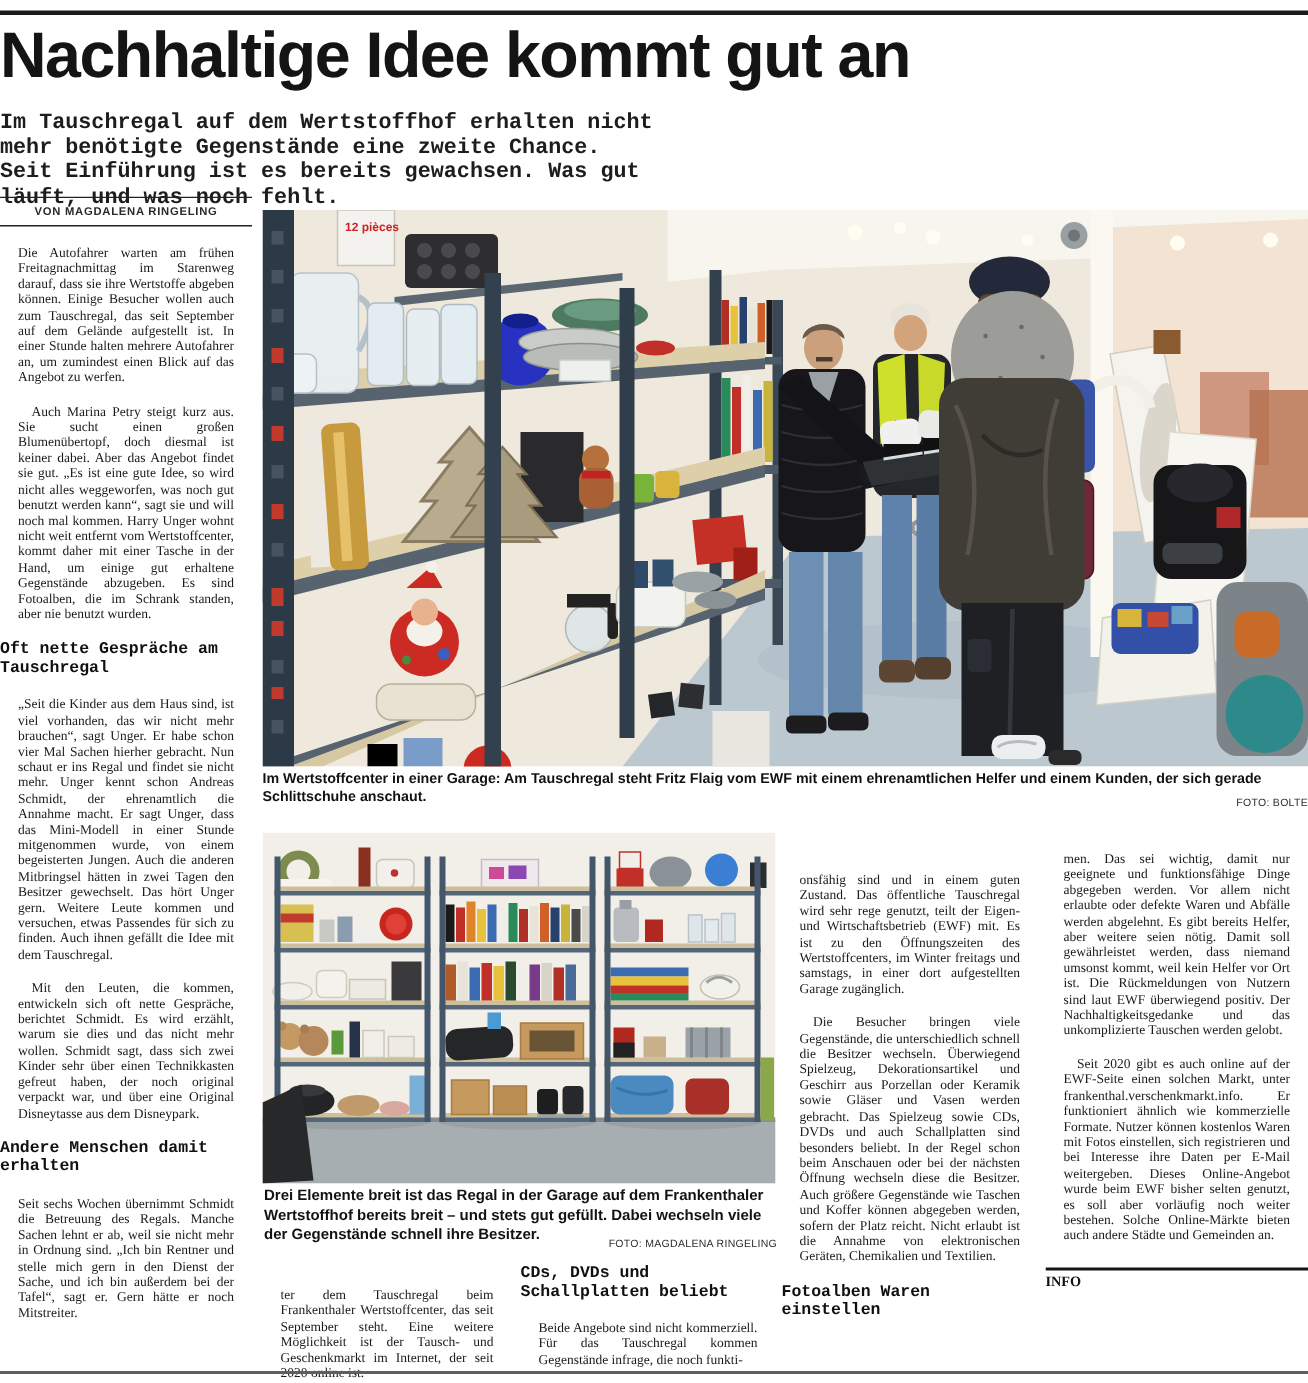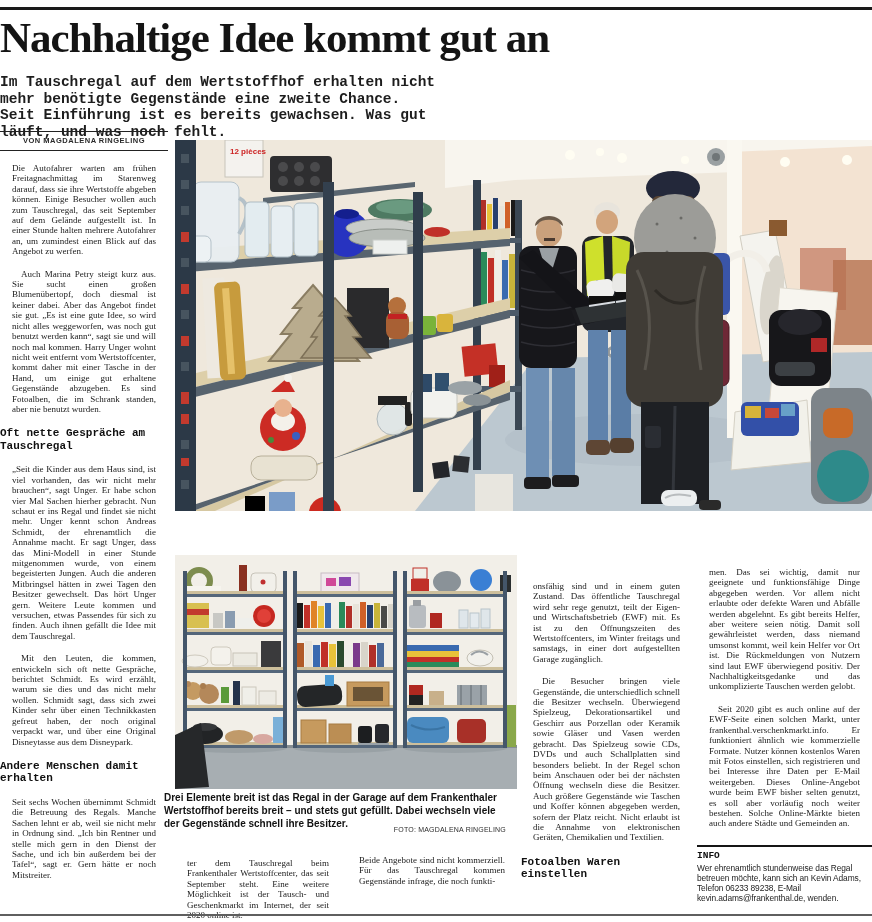--- a/index.html
+++ b/index.html
@@ -2,50 +2,50 @@
 <html lang="de"><head>
 <meta charset="utf-8">
 <style>
   html,body{margin:0;padding:0;background:#ffffff;}
   .page{position:relative;width:872px;height:922px;background:#fff;overflow:hidden;
         font-family:"Liberation Serif",serif;color:#1b1b1b;}
   .rule{position:absolute;left:0;right:0;background:#1a1a1a;}
   .top-rule{top:7px;height:3px;}
   .bottom-rule{top:914px;height:2px;background:#5f5f5f;}
   .headline{position:absolute;left:0;top:13px;width:872px;margin:0;
-            font-family:Liberation Serif, serif;font-weight:bold;font-size:43px;
+            font-family:Liberation Sans, sans-serif;font-weight:bold;font-size:43px;
             letter-spacing:-1px;color:#141414;white-space:nowrap;}
   .subhead{position:absolute;left:0;top:74px;width:438px;margin:0;
            font-family:Liberation Mono, monospace;font-weight:bold;
            font-size:14.5px;line-height:16.5px;color:#1d1d1d;}
   .col{position:absolute;overflow:hidden;}
   .left-col{left:0;top:131px;width:168px;height:782px;}
   .byline-box{border-top:1px solid #222;border-bottom:1.5px solid #222;
               text-align:center;padding:4px 0 5px 0;margin-bottom:7px;
               font-family:"Liberation Sans",sans-serif;font-size:7.5px;
               letter-spacing:.5px;font-weight:bold;color:#2a2a2a;}
   .body{margin:12px;font-size:9px;line-height:10.4px;text-align:justify;color:#1b1b1b;}
   .body.indent{text-indent:9px;}
   .subhd{margin:13px 0 5px 0;font-family:Liberation Mono, monospace;
          font-weight:bold;font-size:11px;line-height:12.5px;color:#101010;}
   .subhd.first{margin-top:0;}
   figure{margin:0;padding:0;position:absolute;text-align:center;}
   .main-photo{left:175px;top:140px;width:697px;height:371px;}
   .photo2{left:175px;top:555px;width:342px;height:234px;}
   .caption{position:absolute;font-family:"Liberation Sans",sans-serif;font-weight:bold;color:#121212;}
   .main-caption{left:175px;top:514px;width:697px;height:28px;font-size:9.5px;line-height:11.5px;}
-  .caption2{left:164px;top:792px;width:342px;height:46px;font-size:10px;line-height:12.8px;}
+  .caption2{left:176px;top:792px;width:342px;height:46px;font-size:10px;line-height:12.8px;}
   .credit{position:absolute;right:0;bottom:1px;font-weight:normal;font-size:7px;
           letter-spacing:.2px;color:#2c2c2c;background:#fff;padding-left:4px;}
   .colA{left:175px;top:846px;width:166px;height:76px;}
   .colB{left:347px;top:843px;width:170px;height:79px;}
   .colC{left:521px;top:569px;width:171px;height:367px;}
   .colD{left:697px;top:555px;width:175px;height:367px;}
   .info-box{margin-top:16px;border-top:2px solid #151515;padding-top:3px;}
-  .info-label{margin:0 0 2px 0;font-family:Liberation Mono, monospace;
+  .info-label{margin:0 0 2px 0;font-family:Liberation Serif, serif;
               font-weight:bold;font-size:9.5px;color:#101010;}
   .info-text{margin:0;font-family:"Liberation Sans",sans-serif;font-size:8.4px;
              line-height:10.2px;letter-spacing:-.1px;color:#222;}
   svg{display:block;}
 </style>
 </head>
 <body>
 
 <div class="page">
 
@@ -311,20 +311,24 @@
         <rect x="466" y="262" width="68" height="102" fill="#1e2024"></rect>
         <rect x="470" y="286" width="16" height="22" rx="3" fill="#2a2d33"></rect>
         <line x1="500" y1="266" x2="498" y2="360" stroke="#33363c" stroke-width="3"></line>
         <rect x="486" y="350" width="36" height="16" rx="7" fill="#eceff0"></rect>
         <path d="M490,358 q10,-6 26,-2" stroke="#b8bcbe" stroke-width="2" fill="none"></path>
         <rect x="524" y="360" width="22" height="10" rx="4" fill="#2a2a2a"></rect>
       </g>
     </svg>
   </figure>
 
+  <div class="caption main-caption">
+    <span>Im Wertstoffcenter in einer Garage: Am Tauschregal steht Fritz Flaig vom EWF mit einem ehrenamtlichen Helfer und einem Kunden, der sich gerade Schlittschuhe anschaut.</span>
+    <span class="credit">FOTO: BOLTE</span>
+  </div>
 
   <figure class="photo2">
     <svg width="342" height="234" viewBox="0 0 342 234">
       <rect x="0" y="0" width="342" height="234" fill="#f2efe8"></rect>
       <rect x="0" y="192" width="342" height="42" fill="#a7aeb2"></rect>
       <rect x="0" y="190" width="342" height="3" fill="#868e93"></rect>
 
       <ellipse cx="60" cy="193" rx="52" ry="5" fill="#8f979c" opacity="0.6"></ellipse>
       <ellipse cx="170" cy="193" rx="52" ry="5" fill="#8f979c" opacity="0.6"></ellipse>
       <ellipse cx="280" cy="193" rx="52" ry="5" fill="#8f979c" opacity="0.6"></ellipse>
@@ -491,32 +495,32 @@
   <div class="caption caption2">
     <span>Drei Elemente breit ist das Regal in der Garage auf dem Frankenthaler Wertstoffhof bereits breit – und stets gut gefüllt. Dabei wechseln viele der Gegenstände schnell ihre Besitzer.</span>
     <span class="credit">FOTO: MAGDALENA RINGELING</span>
   </div>
 
   <div class="col colA">
     <p class="body">ter dem Tauschregal beim Frankenthaler Wertstoffcenter, das seit September steht. Eine weitere Möglichkeit ist der Tausch- und Geschenkmarkt im Internet, der seit 2020 online ist.</p>
   </div>
 
   <div class="col colB">
+    <h3 class="subhd first">CDs, DVDs und Schallplatten beliebt</h3>
     <p class="body">Beide Angebote sind nicht kommerziell. Für das Tauschregal kommen Gegenstände infrage, die noch funkti-</p>
   </div>
 
   <div class="col colC">
     <p class="body">onsfähig sind und in einem guten Zustand. Das öffentliche Tauschregal wird sehr rege genutzt, teilt der Eigen- und Wirtschaftsbetrieb (EWF) mit. Es ist zu den Öffnungszeiten des Wertstoffcenters, im Winter freitags und samstags, in einer dort aufgestellten Garage zugänglich.</p>
     <p class="body indent">Die Besucher bringen viele Gegenstände, die unterschiedlich schnell die Besitzer wechseln. Überwiegend Spielzeug, Dekorationsartikel und Geschirr aus Porzellan oder Keramik sowie Gläser und Vasen werden gebracht. Das Spielzeug sowie CDs, DVDs und auch Schallplatten sind besonders beliebt. In der Regel schon beim Anschauen oder bei der nächsten Öffnung wechseln diese die Besitzer. Auch größere Gegenstände wie Taschen und Koffer können abgegeben werden, sofern der Platz reicht. Nicht erlaubt ist die Annahme von elektronischen Geräten, Chemikalien und Textilien.</p>
     <h3 class="subhd">Fotoalben Waren einstellen</h3>
   </div>
 
   <div class="col colD">
     <p class="body">men. Das sei wichtig, damit nur geeignete und funktionsfähige Dinge abgegeben werden. Vor allem nicht erlaubte oder defekte Waren und Abfälle werden abgelehnt. Es gibt bereits Helfer, aber weitere seien nötig. Damit soll gewährleistet werden, dass niemand umsonst kommt, weil kein Helfer vor Ort ist. Die Rückmeldungen von Nutzern sind laut EWF überwiegend positiv. Der Nachhaltigkeitsgedanke und das unkomplizierte Tauschen werden gelobt.</p>
     <p class="body indent">Seit 2020 gibt es auch online auf der EWF-Seite einen solchen Markt, unter frankenthal.verschenkmarkt.info. Er funktioniert ähnlich wie kommerzielle Formate. Nutzer können kostenlos Waren mit Fotos einstellen, sich registrieren und bei Interesse ihre Daten per E-Mail weitergeben. Dieses Online-Angebot wurde beim EWF bisher selten genutzt, es soll aber vorläufig noch weiter bestehen. Solche Online-Märkte bieten auch andere Städte und Gemeinden an.</p>
     <div class="info-box">
       <h4 class="info-label">INFO</h4>
-      <p class="info-text">Wer ehrenamtlich stundenweise das Regal betreuen möchte, kann sich an Kevin Adams, Telefon 06233 89238, E-Mail kevin.adams@frankenthal.de, wenden.</p>
     </div>
   </div>
 
   <div class="rule bottom-rule"></div>
 </div>
 
 </body></html>

